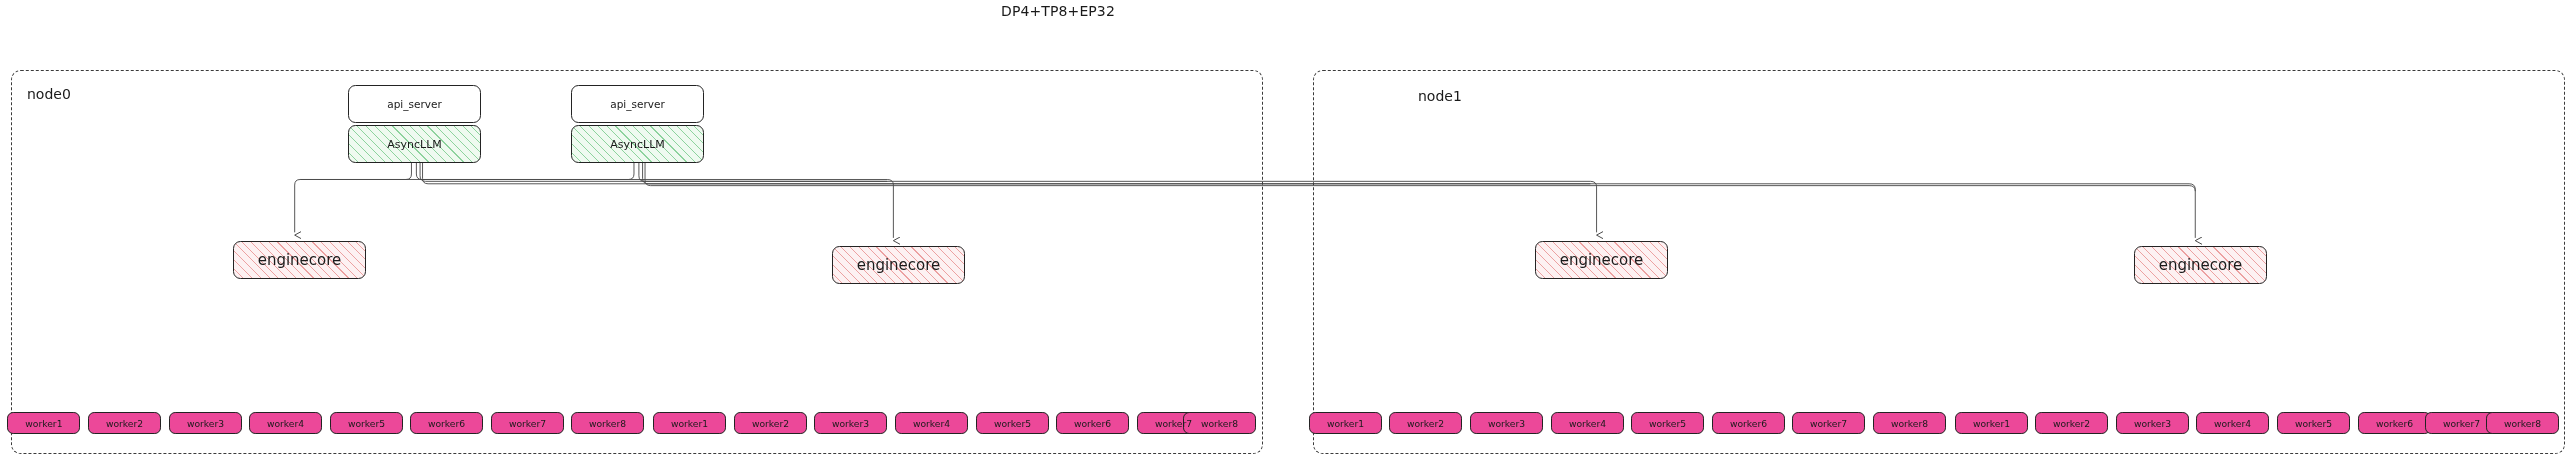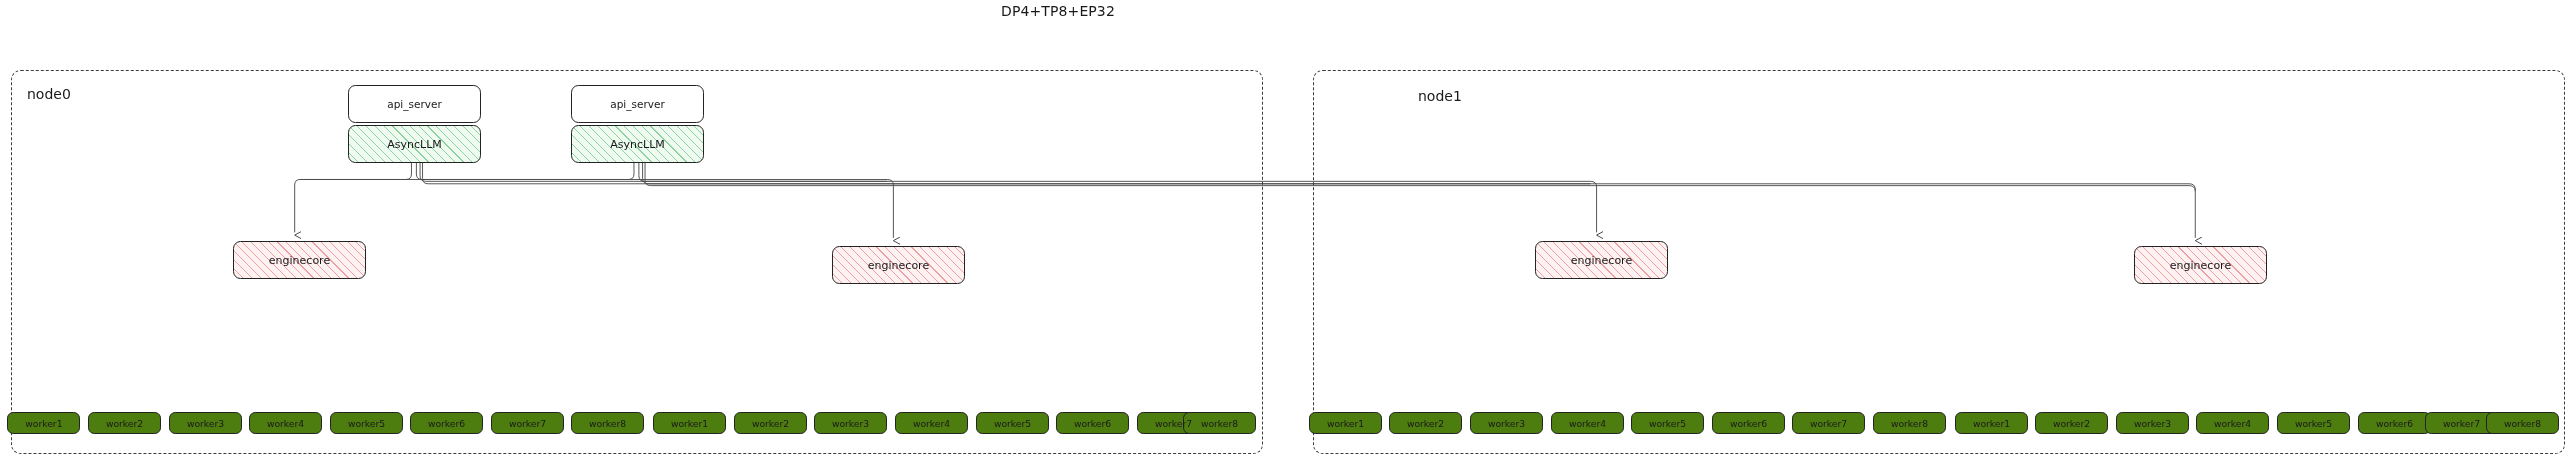--- a/index.html
+++ b/index.html
@@ -72,35 +72,35 @@
     background-color: #effaf0;
     background-image: repeating-linear-gradient(
         45deg,
         rgba(61,178,89,0.55) 0px,
         rgba(61,178,89,0.55) 0.8px,
         rgba(0,0,0,0) 0.8px,
         rgba(0,0,0,0) 6.2px);
   }
 
   .rbox.engine {
-    font-size: 11px;
+    font-size: 15px;
     background-color: #fdf1f2;
     background-image: repeating-linear-gradient(
         45deg,
         rgba(226,112,112,0.62) 0px,
         rgba(226,112,112,0.62) 0.8px,
         rgba(0,0,0,0) 0.8px,
         rgba(0,0,0,0) 6.2px);
   }
 
   .rbox.worker {
     font-size: 9.2px;
     border-width: 1.4px;
     border-radius: 6.2px;
-    background-color: #4d7c0f;
+    background-color: #ec4899;
   }
 
   .rbox .lbl {
     position: relative;
     z-index: 2;
     text-align: right;
   }
 
   #edge-layer {
     position: absolute;

